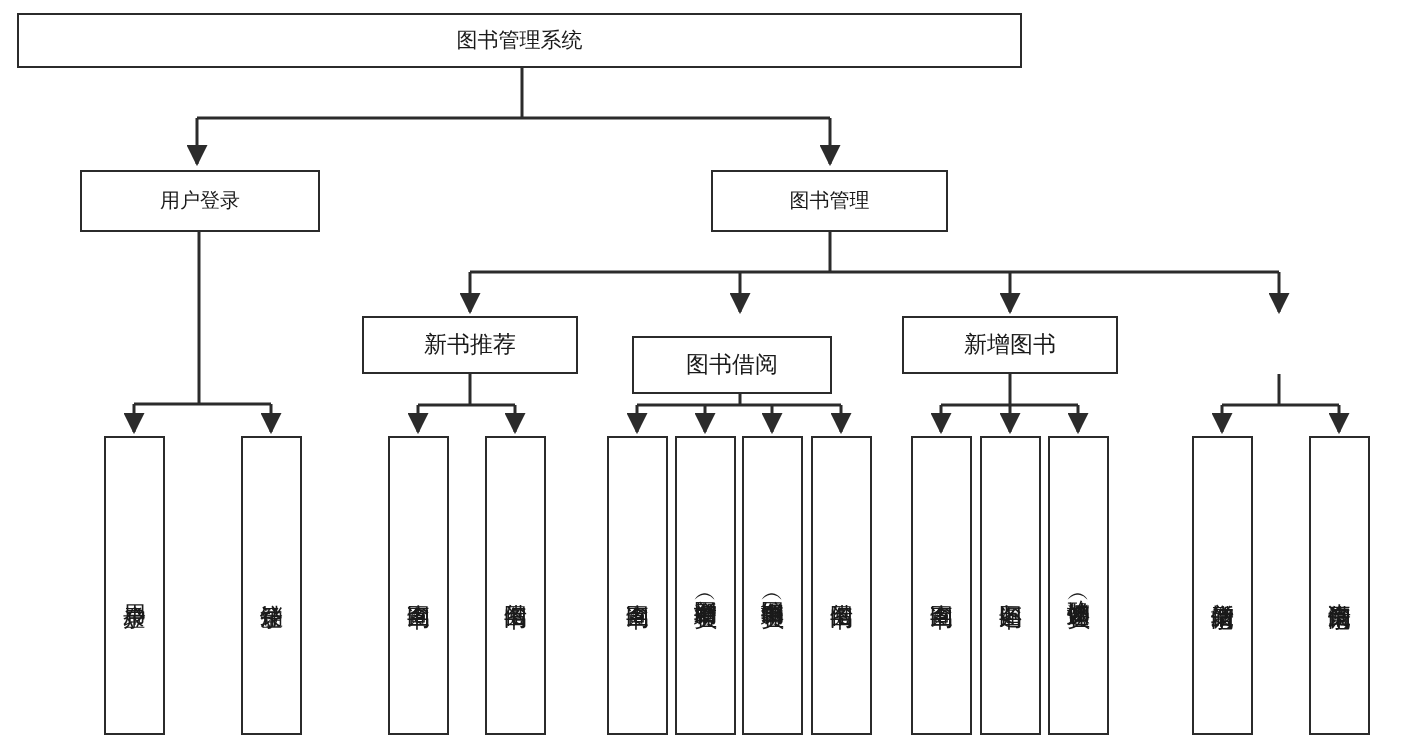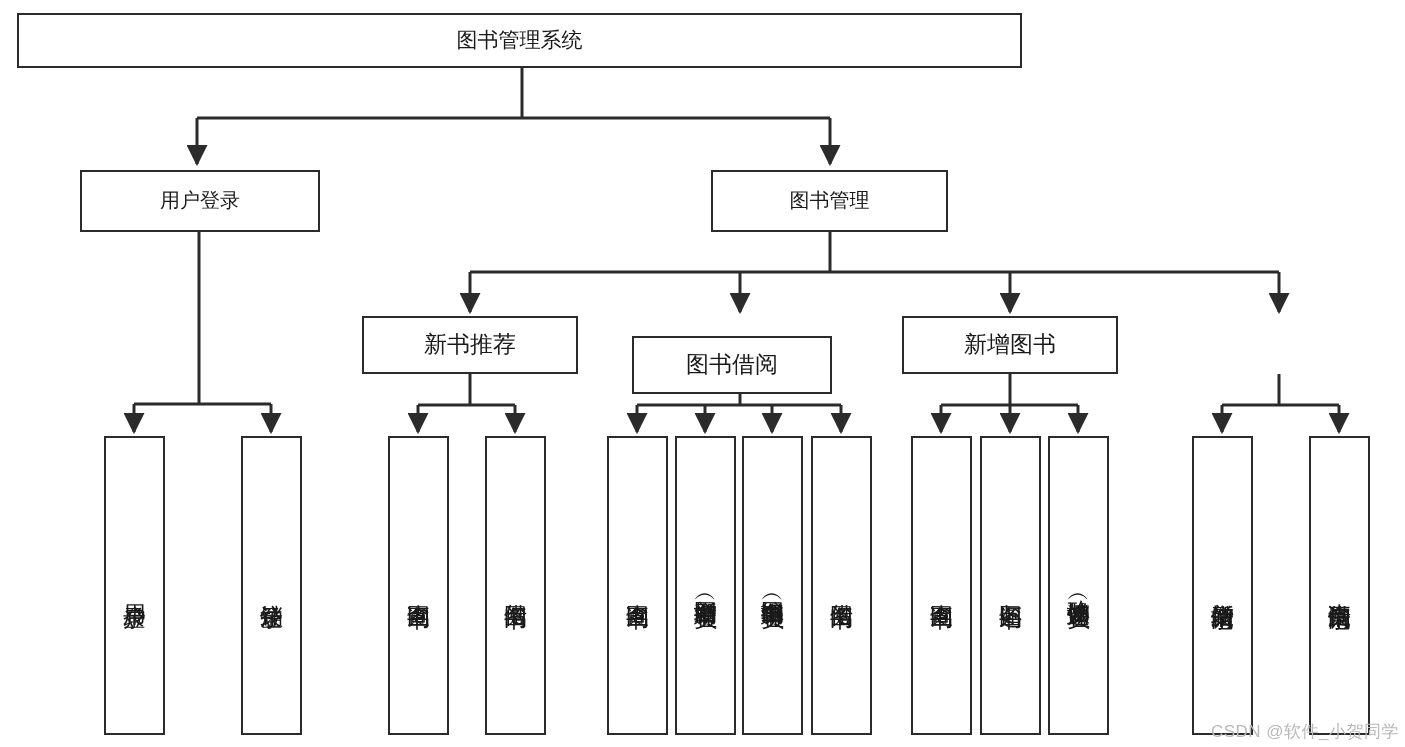--- a/index.html
+++ b/index.html
@@ -143,15 +143,14 @@
     <span class="node-label">确认归还（管理员）</span>
   </div>
 
   <div class="node-box leaf" style="left:1192px;top:436px;width:61px;height:299px;">
     <span class="node-label">新增借阅记录</span>
   </div>
   <div class="node-box leaf" style="left:1309px;top:436px;width:61px;height:299px;">
     <span class="node-label">查询借阅记录</span>
   </div>
 
-  <div id="watermark">CSDN @软件_小贺同学</div>
 
 </div>
 
 </body></html>

